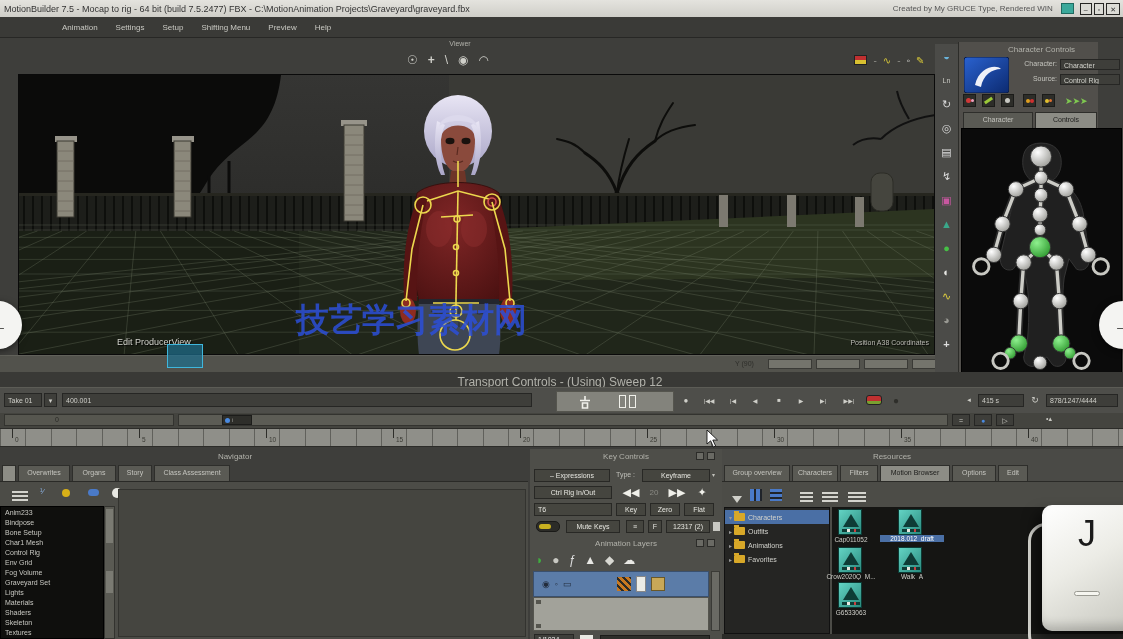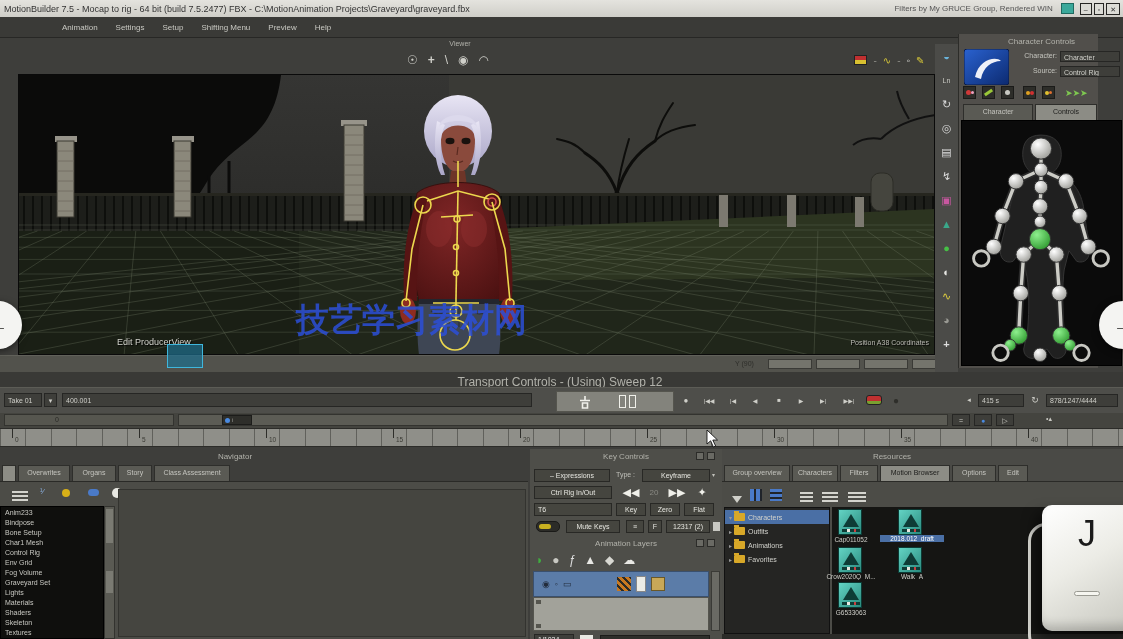--- a/index.html
+++ b/index.html
@@ -34,21 +34,21 @@
   .rows3{width:12px;height:12px;background:repeating-linear-gradient(#4a7ac8 0 3px,#20242a 3px 5px);display:inline-block}
   .funnel{width:0;height:0;border-left:5px solid transparent;border-right:5px solid transparent;border-top:7px solid #d0d0ca;display:inline-block}
 </style>
 </head>
 <body>
 
 <div id="app">
 
   <div class="titlebar">
     <span style="padding-left:4px;flex:1;white-space:nowrap;overflow:hidden">MotionBuilder 7.5 - Mocap to rig  - 64 bit (build 7.5.2477) FBX  -  C:\MotionAnimation Projects\Graveyard\graveyard.fbx</span>
-    <span style="font-size:8px;color:#555;margin-right:8px;white-space:nowrap">Filters by My GRUCE Group, Rendered WIN</span>
+    <span style="font-size:8px;color:#555;margin-right:8px;white-space:nowrap">Created by My GRUCE Type, Rendered WIN</span>
     <span style="width:13px;height:11px;background:#3aa89a;border:1px solid #1f6a60;margin-right:6px"></span>
     <span class="bx" style="position:static;height:12px;margin-right:2px;background:#dcdcd6;color:#333">–</span>
     <span class="bx" style="position:static;height:12px;margin-right:2px;background:#dcdcd6;color:#333">▫</span>
     <span class="bx" style="position:static;height:12px;margin-right:3px;background:#dcdcd6;color:#333">✕</span>
   </div>
 
   <div class="menubar">
     <span>Animation</span>
     <span>Settings</span>
     <span>Setup</span>
@@ -260,21 +260,21 @@
     <span class="vicon">↯</span>
     <span class="vicon" style="color:#c857a0">▣</span>
     <span class="vicon" style="color:#3aa88a">▲</span>
     <span class="vicon" style="color:#46c046">●</span>
     <span class="vicon" style="color:#e6e6e2">◐</span>
     <span class="vicon" style="color:#d8c840">∿</span>
     <span class="vicon" style="color:#9a9a94">◕</span>
     <span class="vicon" style="font-weight:bold">+</span>
   </div>
 
-  <div class="abs" style="left:958px;top:34px;width:140px;height:334px;background:#514f4b;border-left:1px solid #2c2c29">
+  <div class="abs" style="left:958px;top:42px;width:140px;height:334px;background:#514f4b;border-left:1px solid #2c2c29">
     <div class="hdrtxt" style="left:0;top:3px;width:165px">Character Controls</div>
     <svg class="abs" style="left:5px;top:15px" width="45" height="36">
       <defs>
           <linearGradient id="lgG" x1="0" y1="0" x2="1" y2="1">
             <stop offset="0" stop-color="#2a62d0"></stop>
             <stop offset="1" stop-color="#0c2a70"></stop>
           </linearGradient>
         </defs>
       <rect width="45" height="36" rx="3" fill="url(#lgG)" stroke="#0a1c48"></rect>
       <path d="M11 28 C15 10 32 7 37 12 C28 12 19 18 17 30 Z" fill="#eef0f8"></path>

